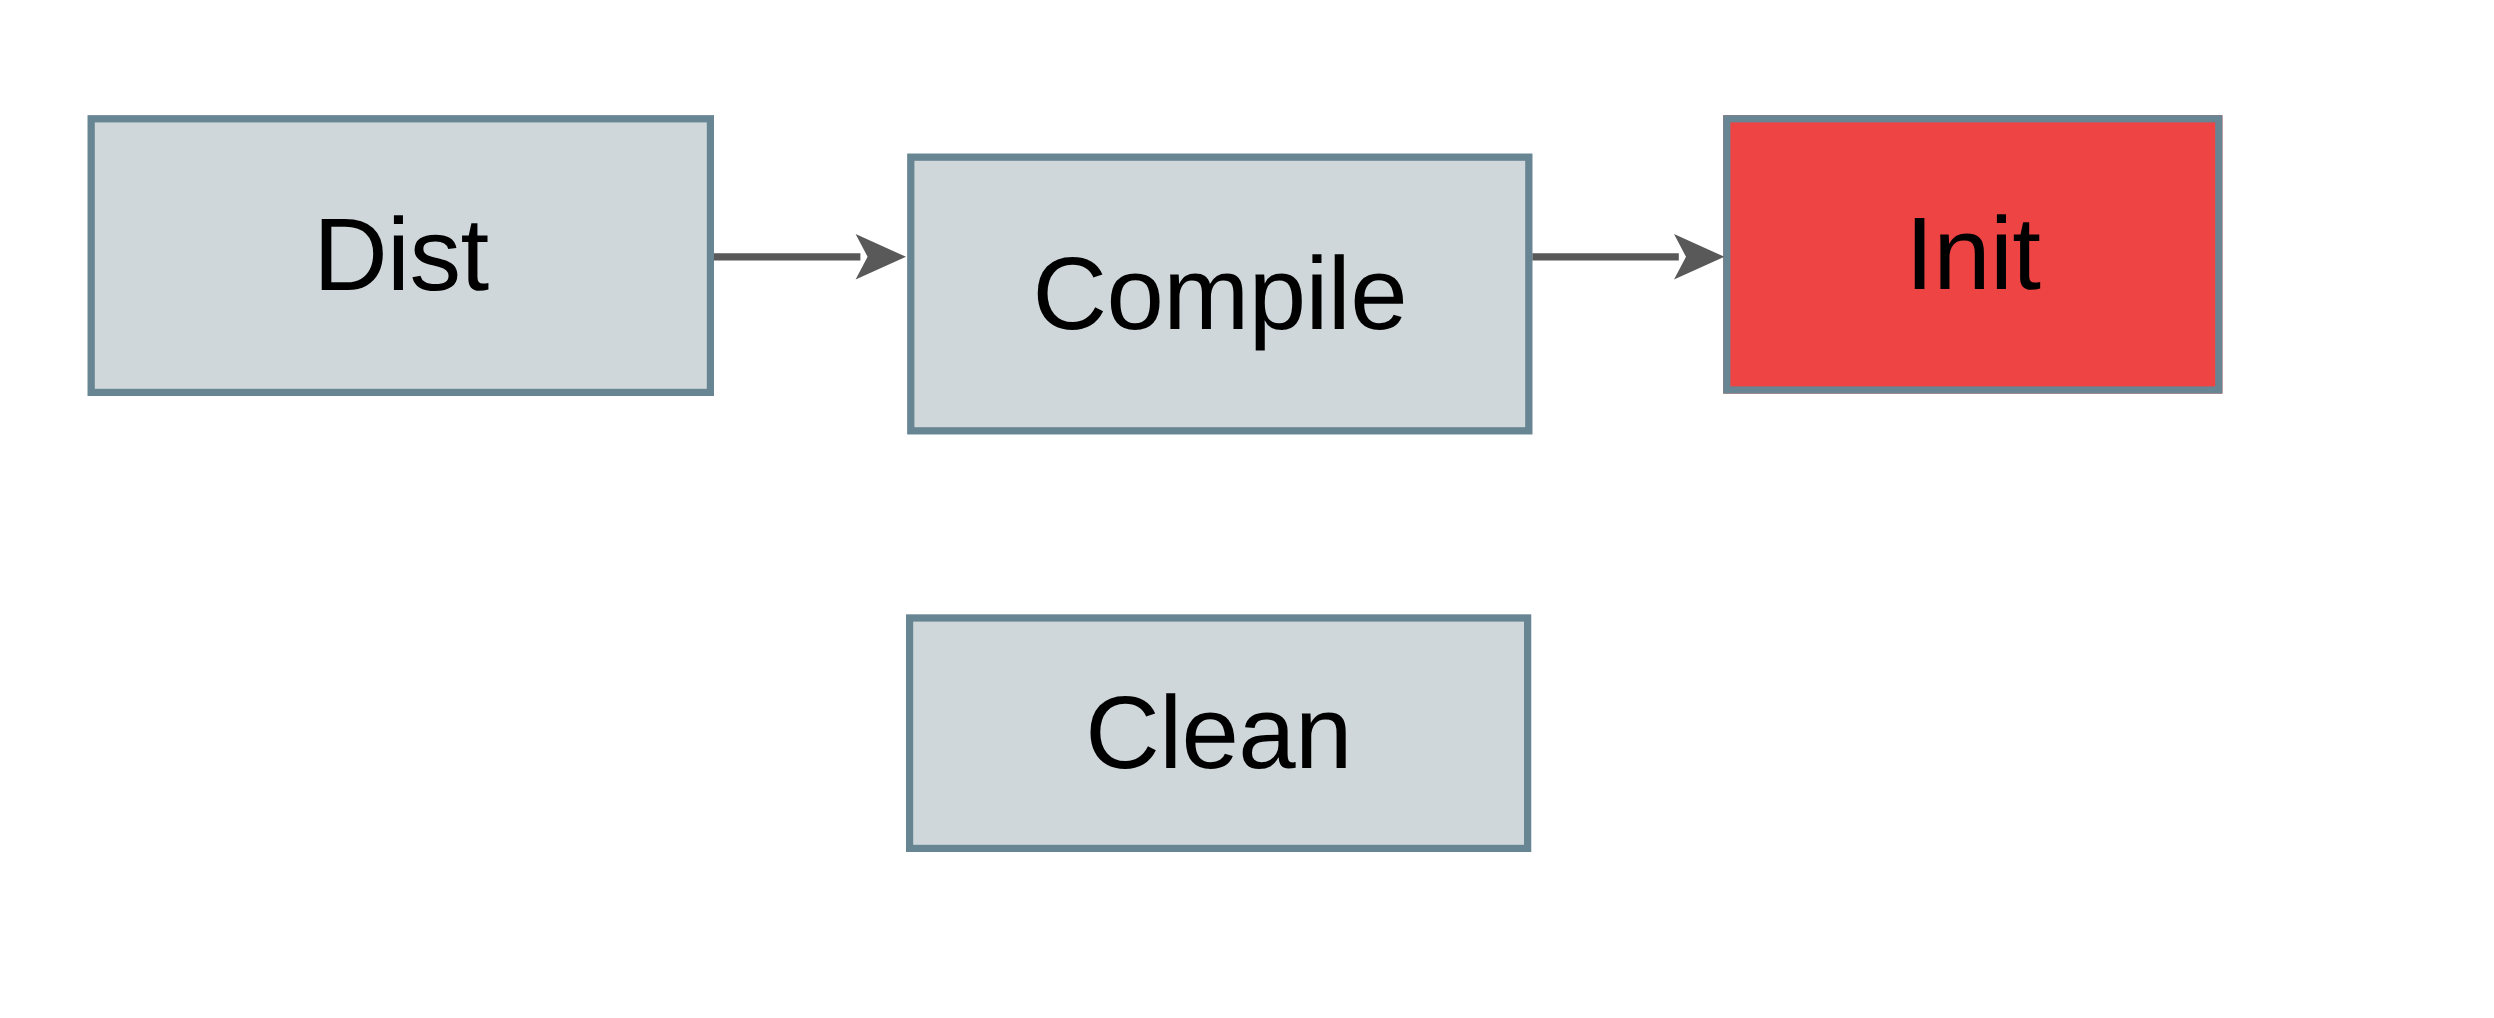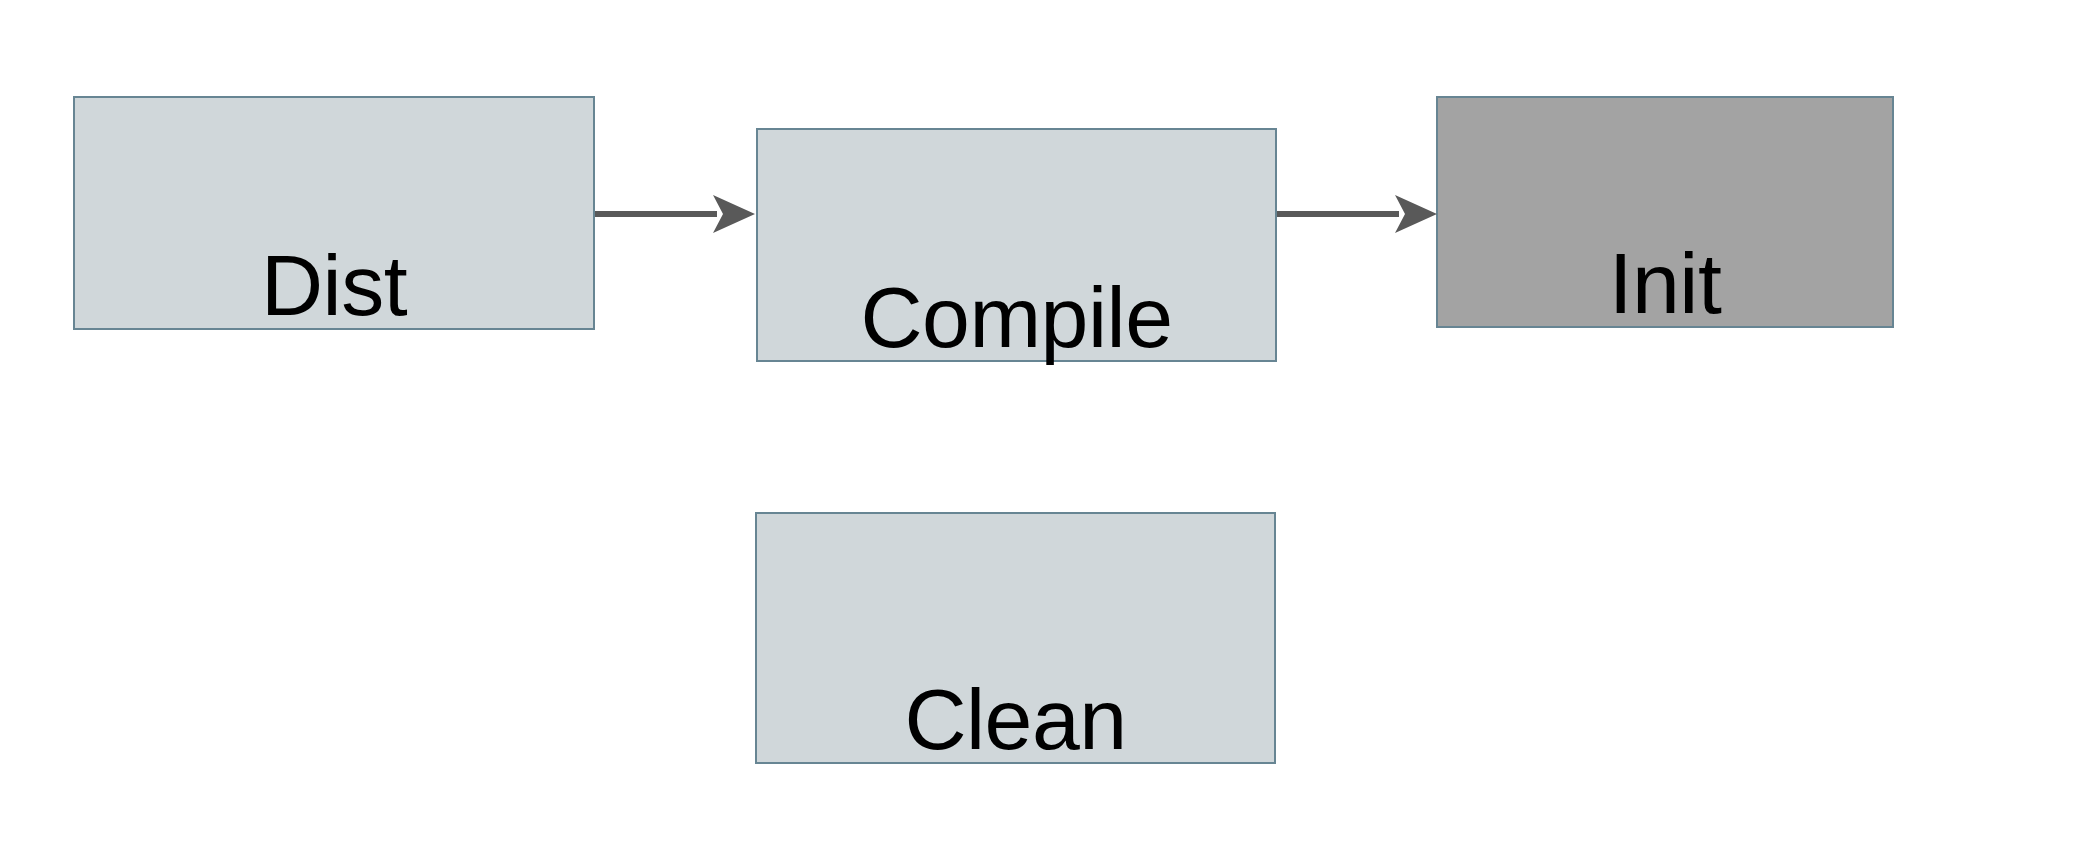--- a/index.html
+++ b/index.html
@@ -13,23 +13,23 @@
     width: 2078px;
     height: 848px;
     background: #ffffff;
     overflow: hidden;
     font-family: "Liberation Sans", "DejaVu Sans", sans-serif;
   }
   .node {
     position: absolute;
     box-sizing: border-box;
     background: #d0d7da;
-    border: 2px solid #4c1d95;
+    border: 6px solid #4c1d95;
     display: flex;
-    align-items: flex-end;
+    align-items: center;
     justify-content: center;
   }
   .node-label {
     font-family: "Liberation Sans", "DejaVu Sans", sans-serif;
     font-size: 86px;
     line-height: 1;
     color: #000000;
     font-weight: 400;
     letter-spacing: -0.5px;
     white-space: nowrap;
@@ -50,25 +50,25 @@
 <div id="canvas" style="background: rgb(255, 255, 255);">
 
   <div class="node" id="node-dist" style="left: 73px; top: 96px; width: 522px; height: 234px; background: rgb(208, 215, 218); border-color: rgb(103, 133, 147);">
     <span class="node-label" style="color: rgb(0, 0, 0);">Dist</span>
   </div>
 
   <div class="node" id="node-compile" style="left: 756px; top: 96px; width: 521px; height: 234px; background: rgb(208, 215, 218); border-color: rgb(103, 133, 147); margin-top: 32px;">
     <span class="node-label" style="color: rgb(0, 0, 0);">Compile</span>
   </div>
 
-  <div class="node" id="node-init" style="left: 1436px; top: 96px; width: 458px; height: 232px; background: #a3a3a3; border-color: rgb(103, 133, 147);">
+  <div class="node" id="node-init" style="left: 1436px; top: 96px; width: 416px; height: 232px; background: #ef4444; border-color: rgb(103, 133, 147);">
     <span class="node-label" style="color: rgb(0, 0, 0);">Init</span>
   </div>
 
-  <div class="node" id="node-clean" style="left: 755px; top: 512px; width: 521px; height: 252px; background: rgb(208, 215, 218); border-color: rgb(103, 133, 147);">
+  <div class="node" id="node-clean" style="left: 755px; top: 512px; width: 521px; height: 198px; background: rgb(208, 215, 218); border-color: rgb(103, 133, 147);">
     <span class="node-label" style="color: rgb(0, 0, 0);">Clean</span>
   </div>
 
   <svg class="edge-layer" id="edge-layer" viewBox="0 0 2078 848" width="2078" height="848" xmlns="http://www.w3.org/2000/svg">
     <g id="edges-group">
         <line x1="595" y1="214" x2="717" y2="214" stroke="#595959" stroke-width="6"></line>
         <polygon points="755,214 713,233 723,214 713,195" fill="#595959"></polygon>
         <line x1="1277" y1="214" x2="1399" y2="214" stroke="#595959" stroke-width="6"></line>
         <polygon points="1437,214 1395,233 1405,214 1395,195" fill="#595959"></polygon>
       </g>

